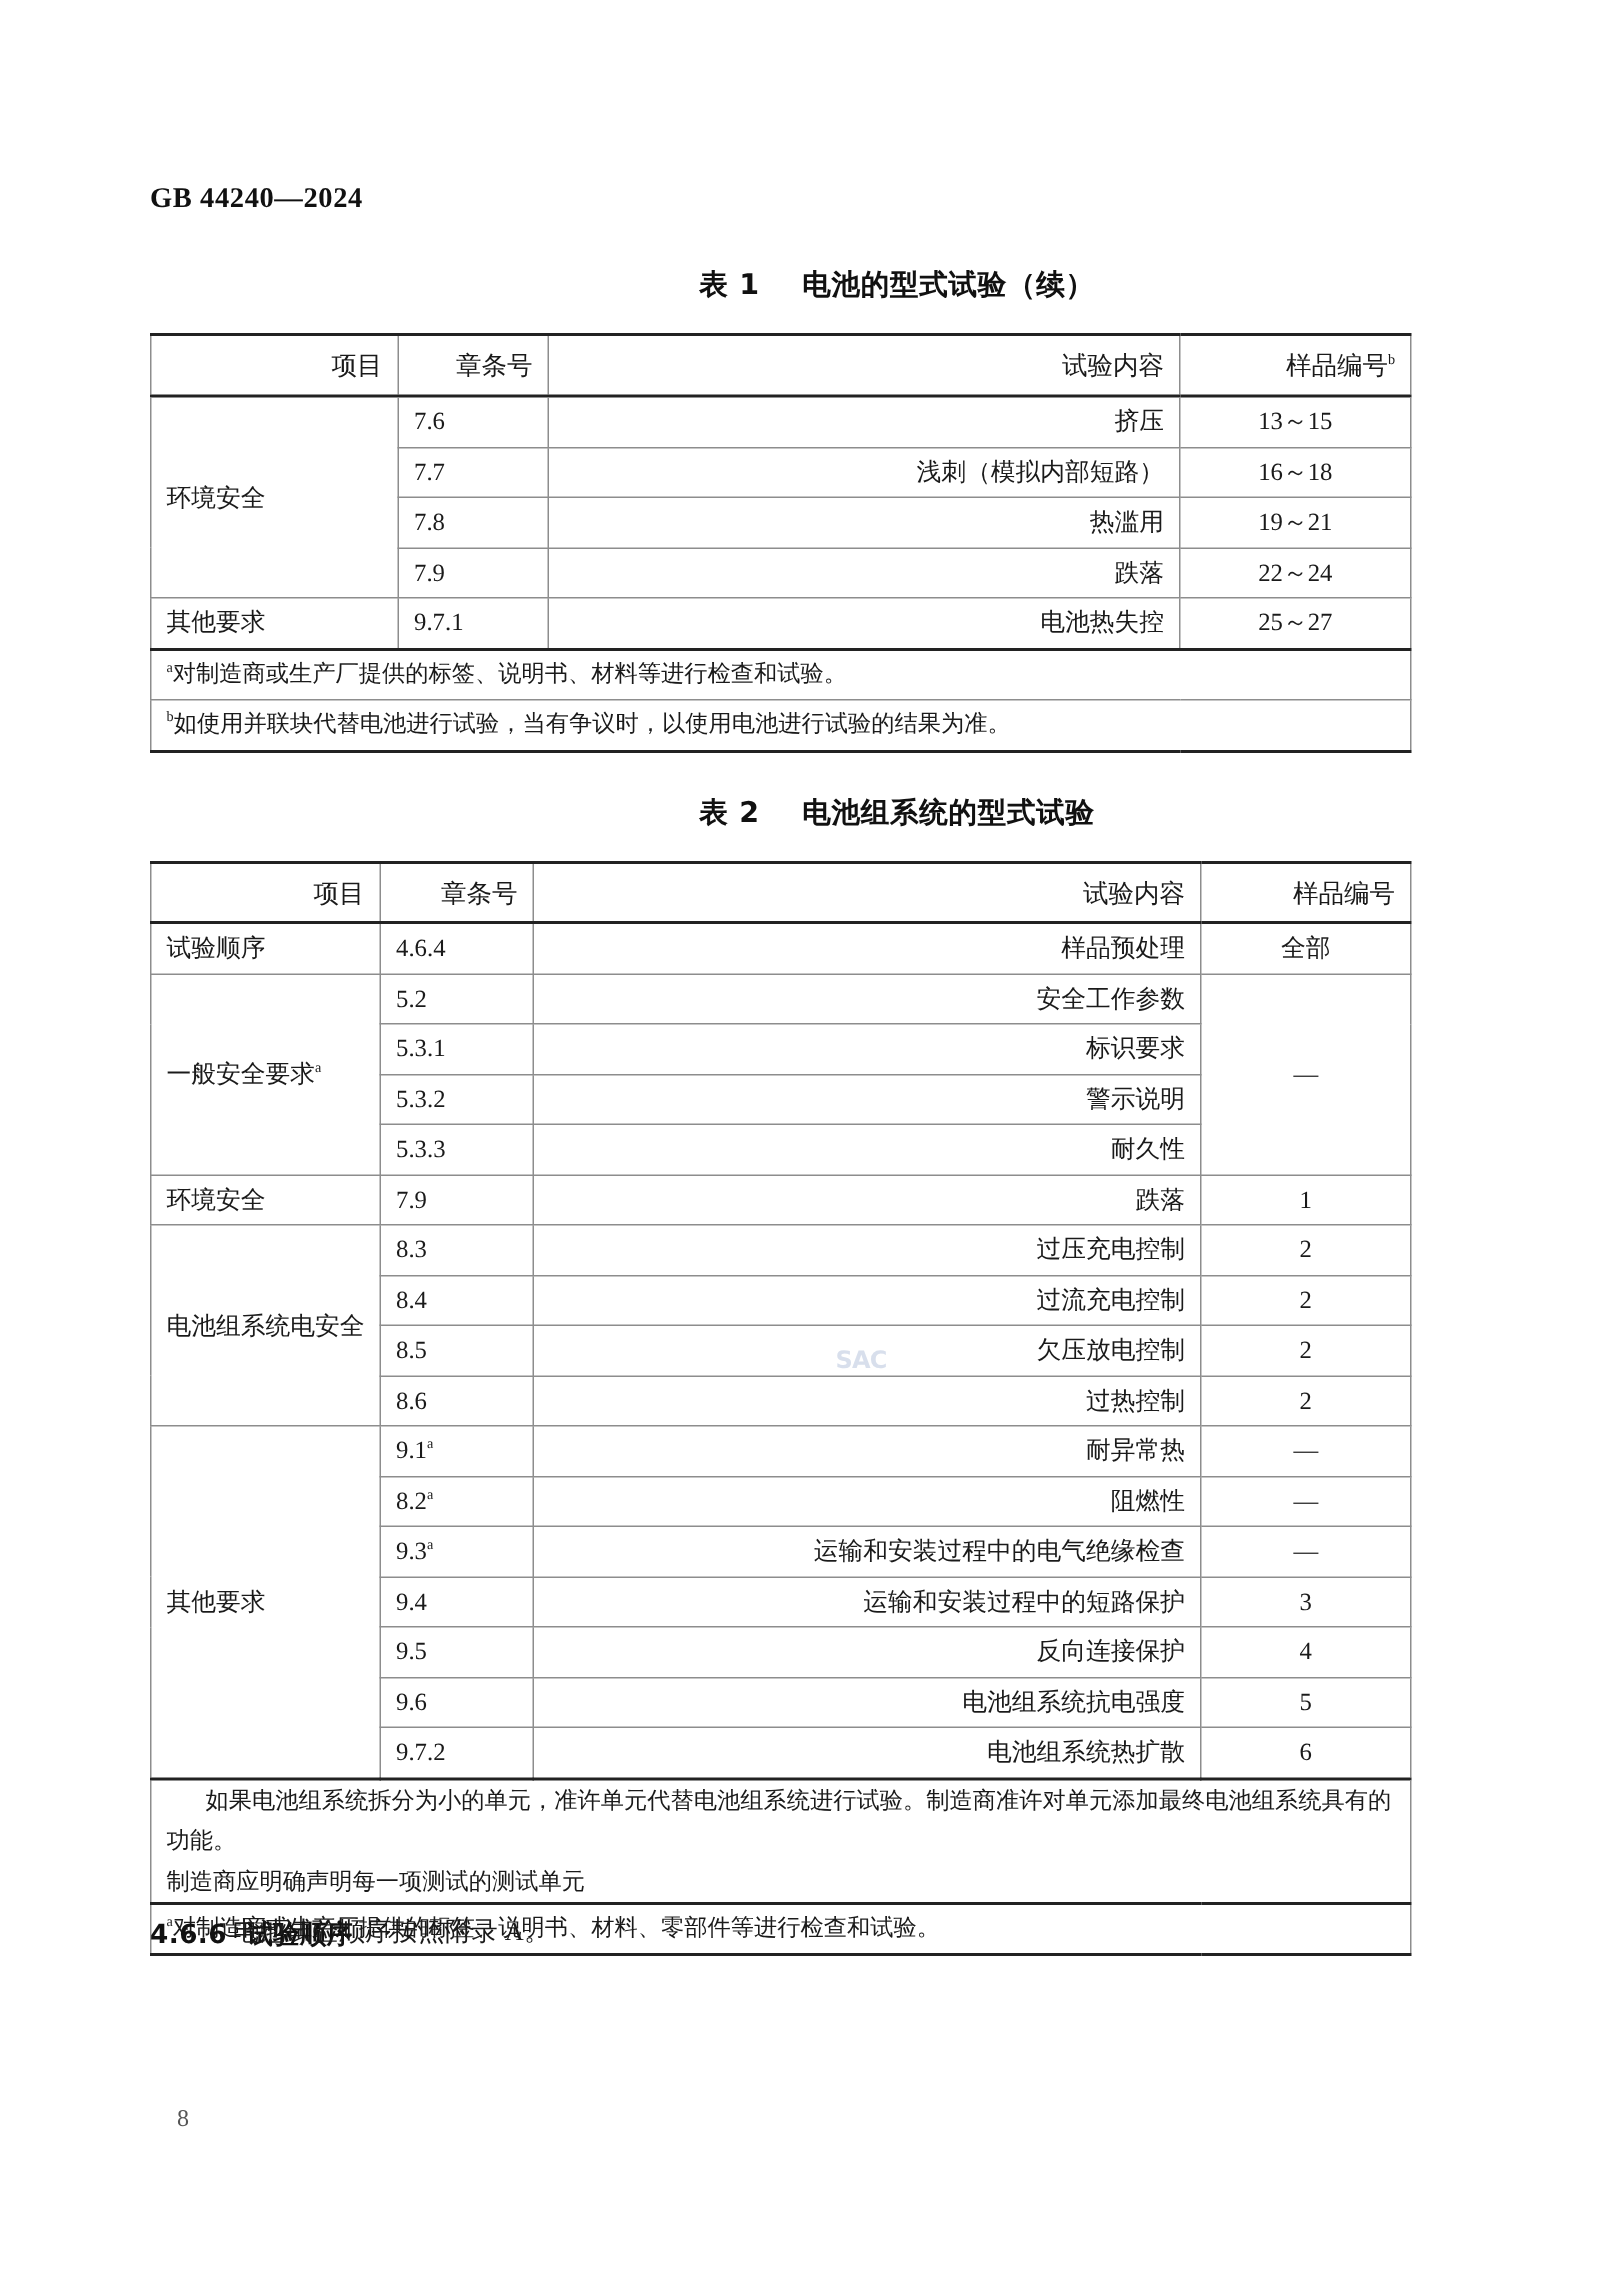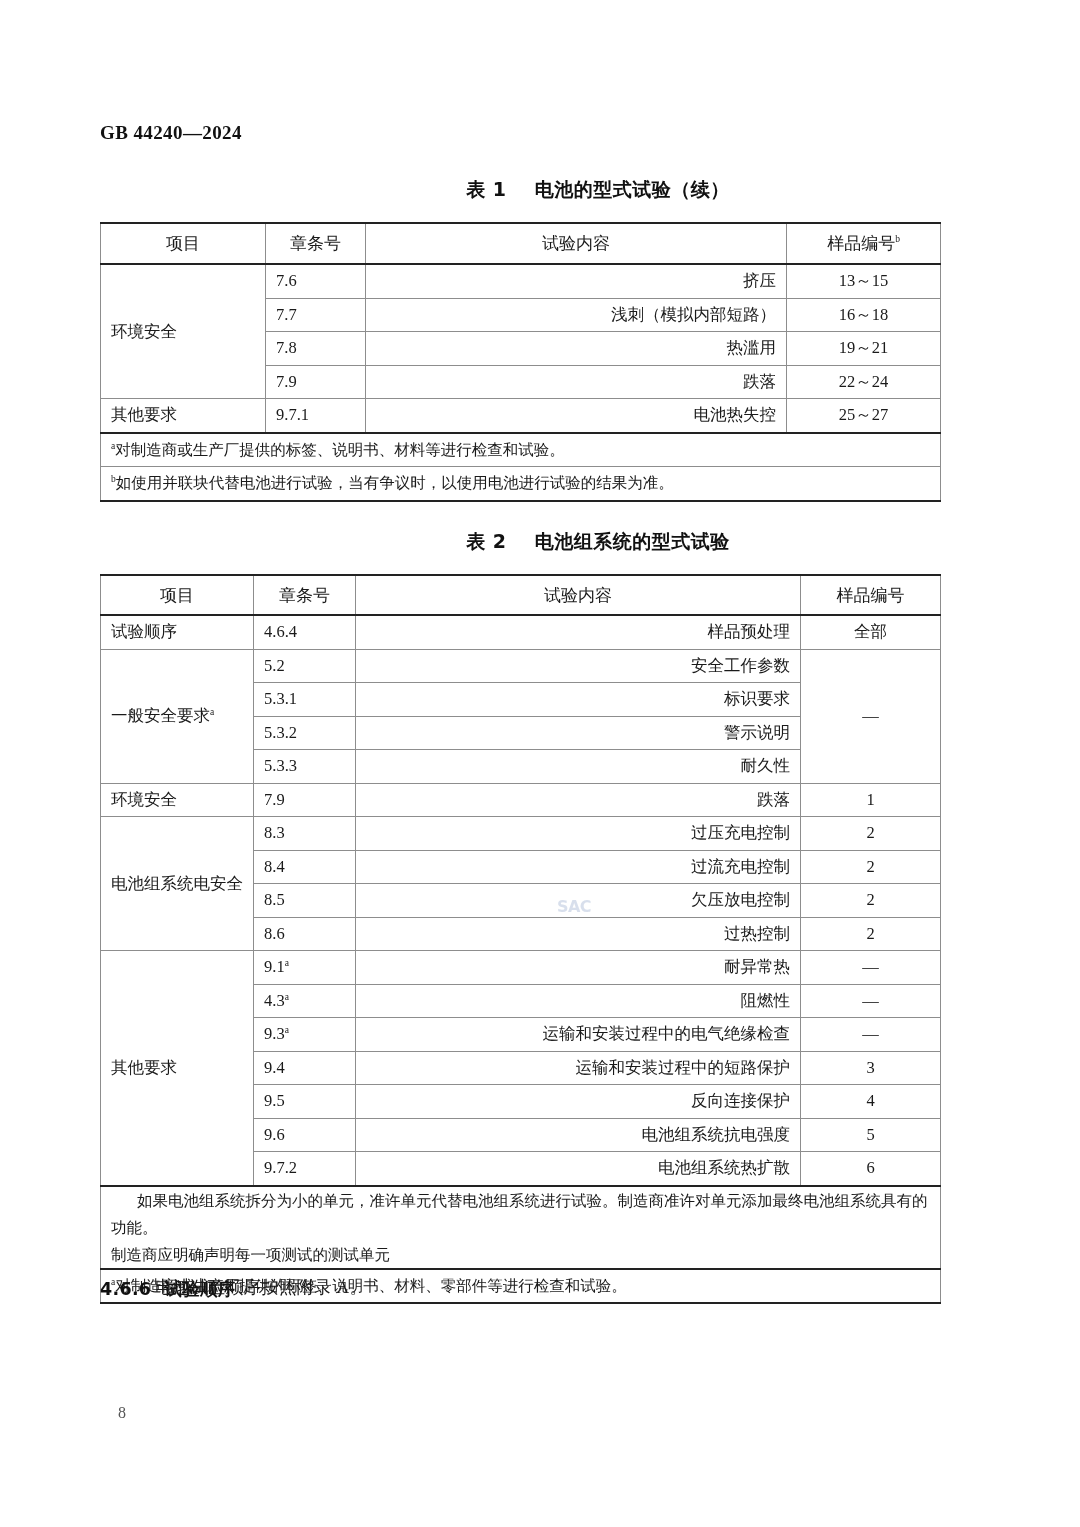--- a/index.html
+++ b/index.html
@@ -57,21 +57,21 @@
     color: #1a1a1a;
   }
   table.std td, table.std th {
     border: 1px solid #8d8d8d;
     padding: 0 10px;
     font-weight: normal;
     vertical-align: middle;
     background: transparent;
   }
   table.std th {
-    text-align: center;
+    text-align: right;
     font-size: 17px;
   }
   .c-item    { text-align: left;   }
   .c-clause  { text-align: left;   }
   .c-content { text-align: right;   }
   .c-sample  { text-align: center; }
 
   
   .rule-top    { border-top: 2.2px solid #222 !important; }
   .rule-bottom { border-bottom: 2.2px solid #222 !important; }
@@ -318,21 +318,21 @@
         <td class="c-sample">2</td>
       </tr>
 
       <tr>
         <td class="c-item" rowspan="7">其他要求</td>
         <td class="c-clause"><span>9.1</span><sup>a</sup></td>
         <td class="c-content">耐异常热</td>
         <td class="c-sample">—</td>
       </tr>
       <tr>
-        <td class="c-clause"><span>4.3</span><sup>a</sup></td>
+        <td class="c-clause"><span>8.2</span><sup>a</sup></td>
         <td class="c-content">阻燃性</td>
         <td class="c-sample">—</td>
       </tr>
       <tr>
         <td class="c-clause"><span>9.3</span><sup>a</sup></td>
         <td class="c-content">运输和安装过程中的电气绝缘检查</td>
         <td class="c-sample">—</td>
       </tr>
       <tr>
         <td class="c-clause">9.4</td>

